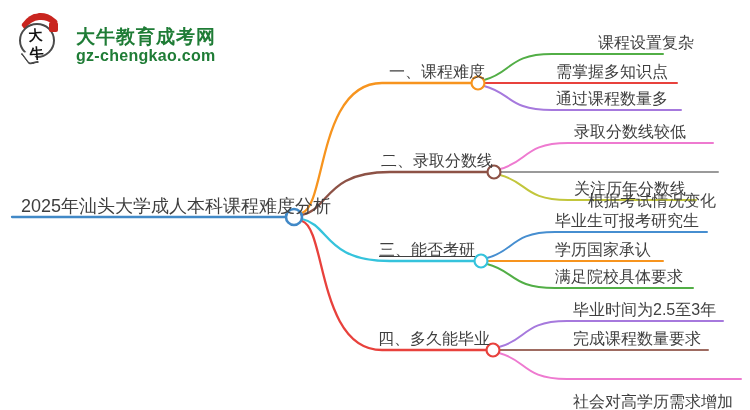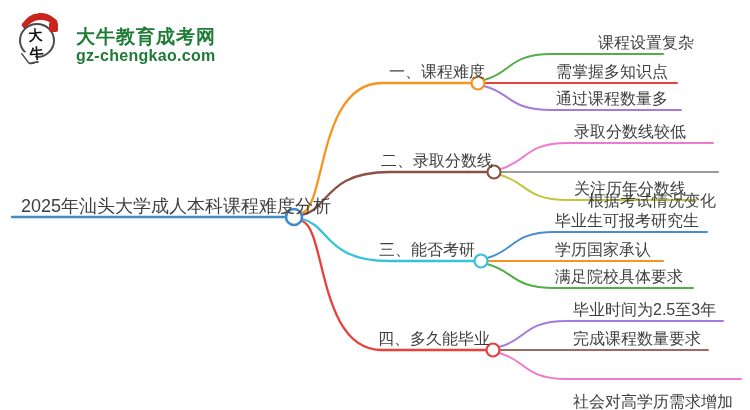--- a/index.html
+++ b/index.html
@@ -12,21 +12,21 @@
   .ln.child{stroke-width:2;}
   .nodecircle{fill:#ffffff;stroke-width:2.2;}
   .nodecircle.central{stroke-width:2.6;}
   .node-text{
     position:absolute;white-space:nowrap;color:#3f3f3f;line-height:20px;
     font-size:16px;letter-spacing:0px;
   }
   .central-title{font-size:18px;top:196px;left:21px;font-weight:500;}
   .b1{left:389px;top:62px;}
   .b2{left:381px;top:151px;}
-  .b3{left:379px;top:240px;}
+  .b3{left:379px;top:240px;text-decoration:underline;}
   .b4{left:378px;top:329px;}
   .b1c1{left:556px;top:33px;margin-left:42px;}
   .b1c2{left:556px;top:62px;}
   .b1c3{left:556px;top:89px;}
   .b2c1{left:574px;top:122px;}
   .b2c2{left:588px;top:151px;margin-top:40px;}
   .b2c3{left:574px;top:179px;}
   .b3c1{left:555px;top:211px;}
   .b3c2{left:555px;top:240px;}
   .b3c3{left:555px;top:267px;}

